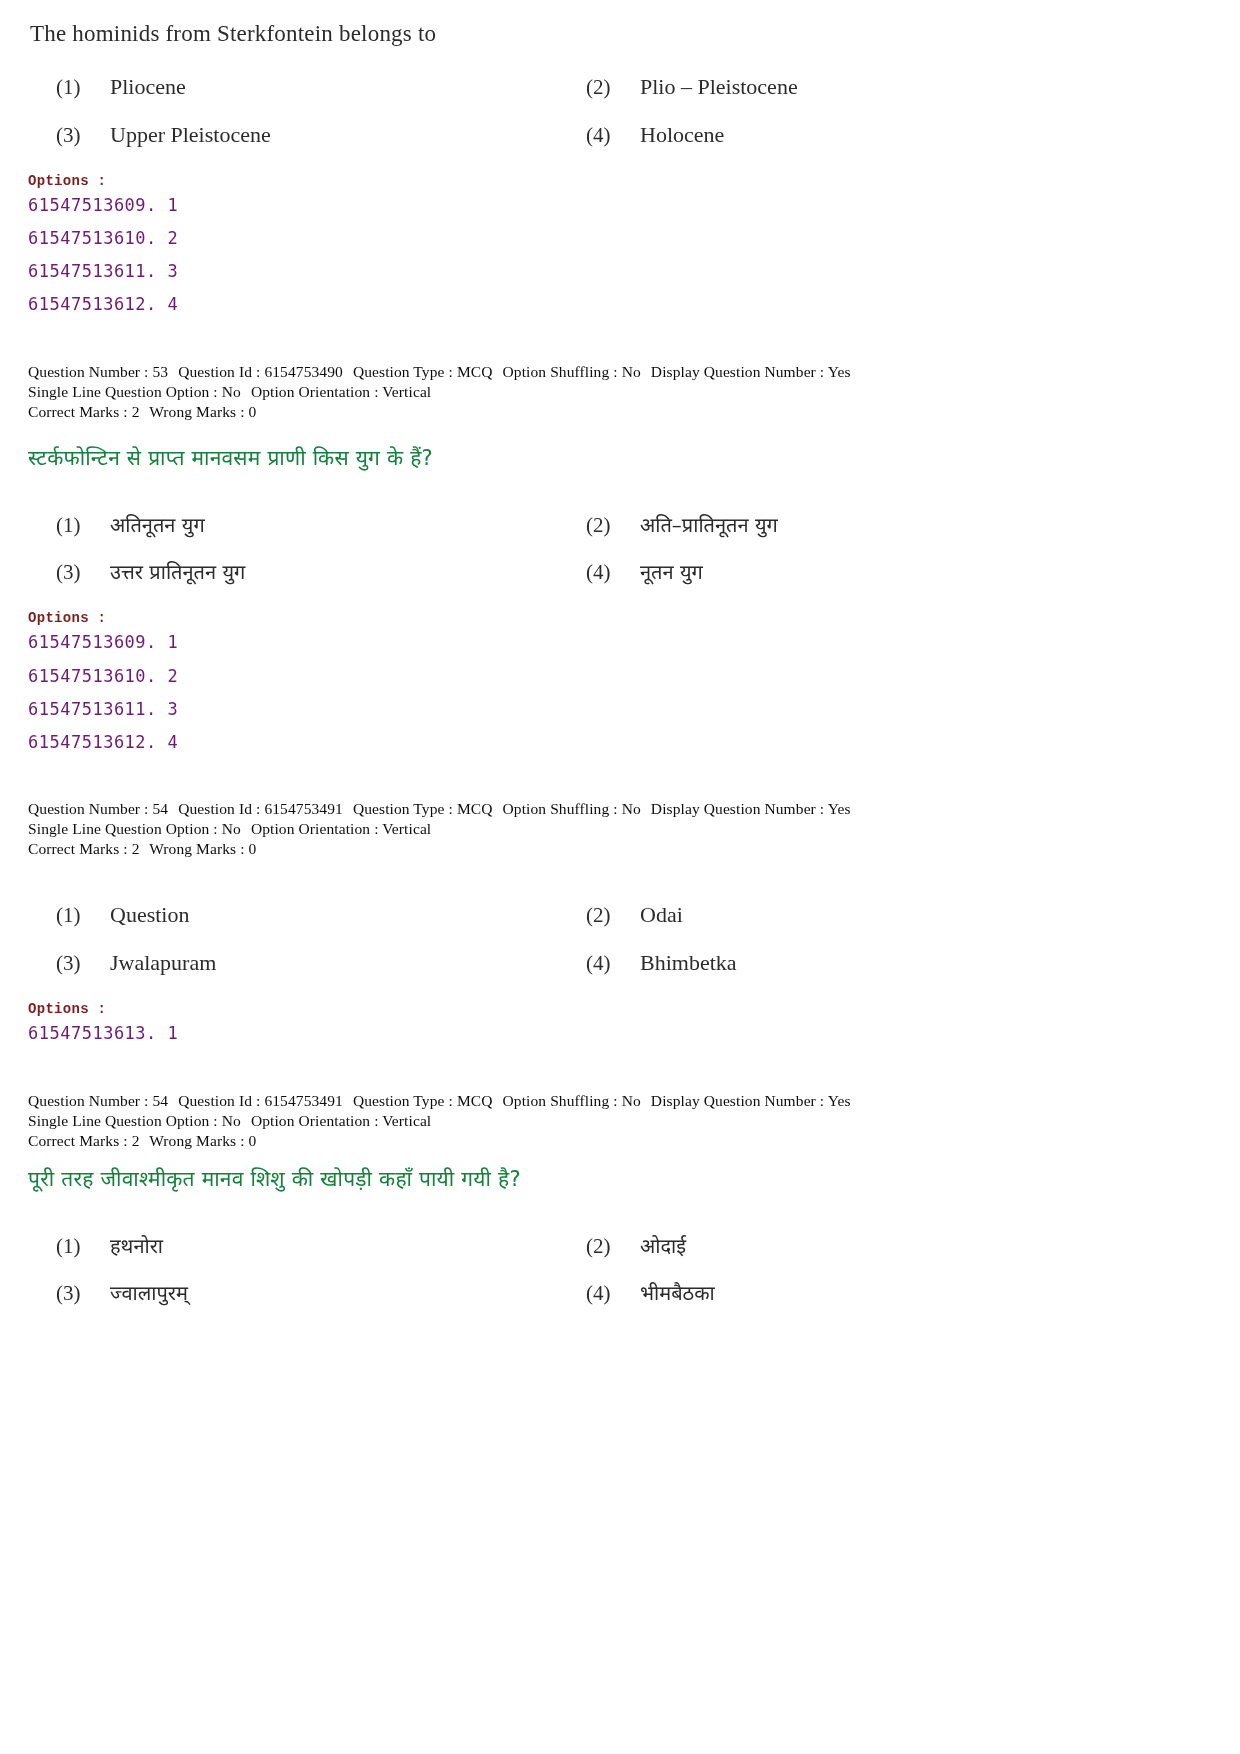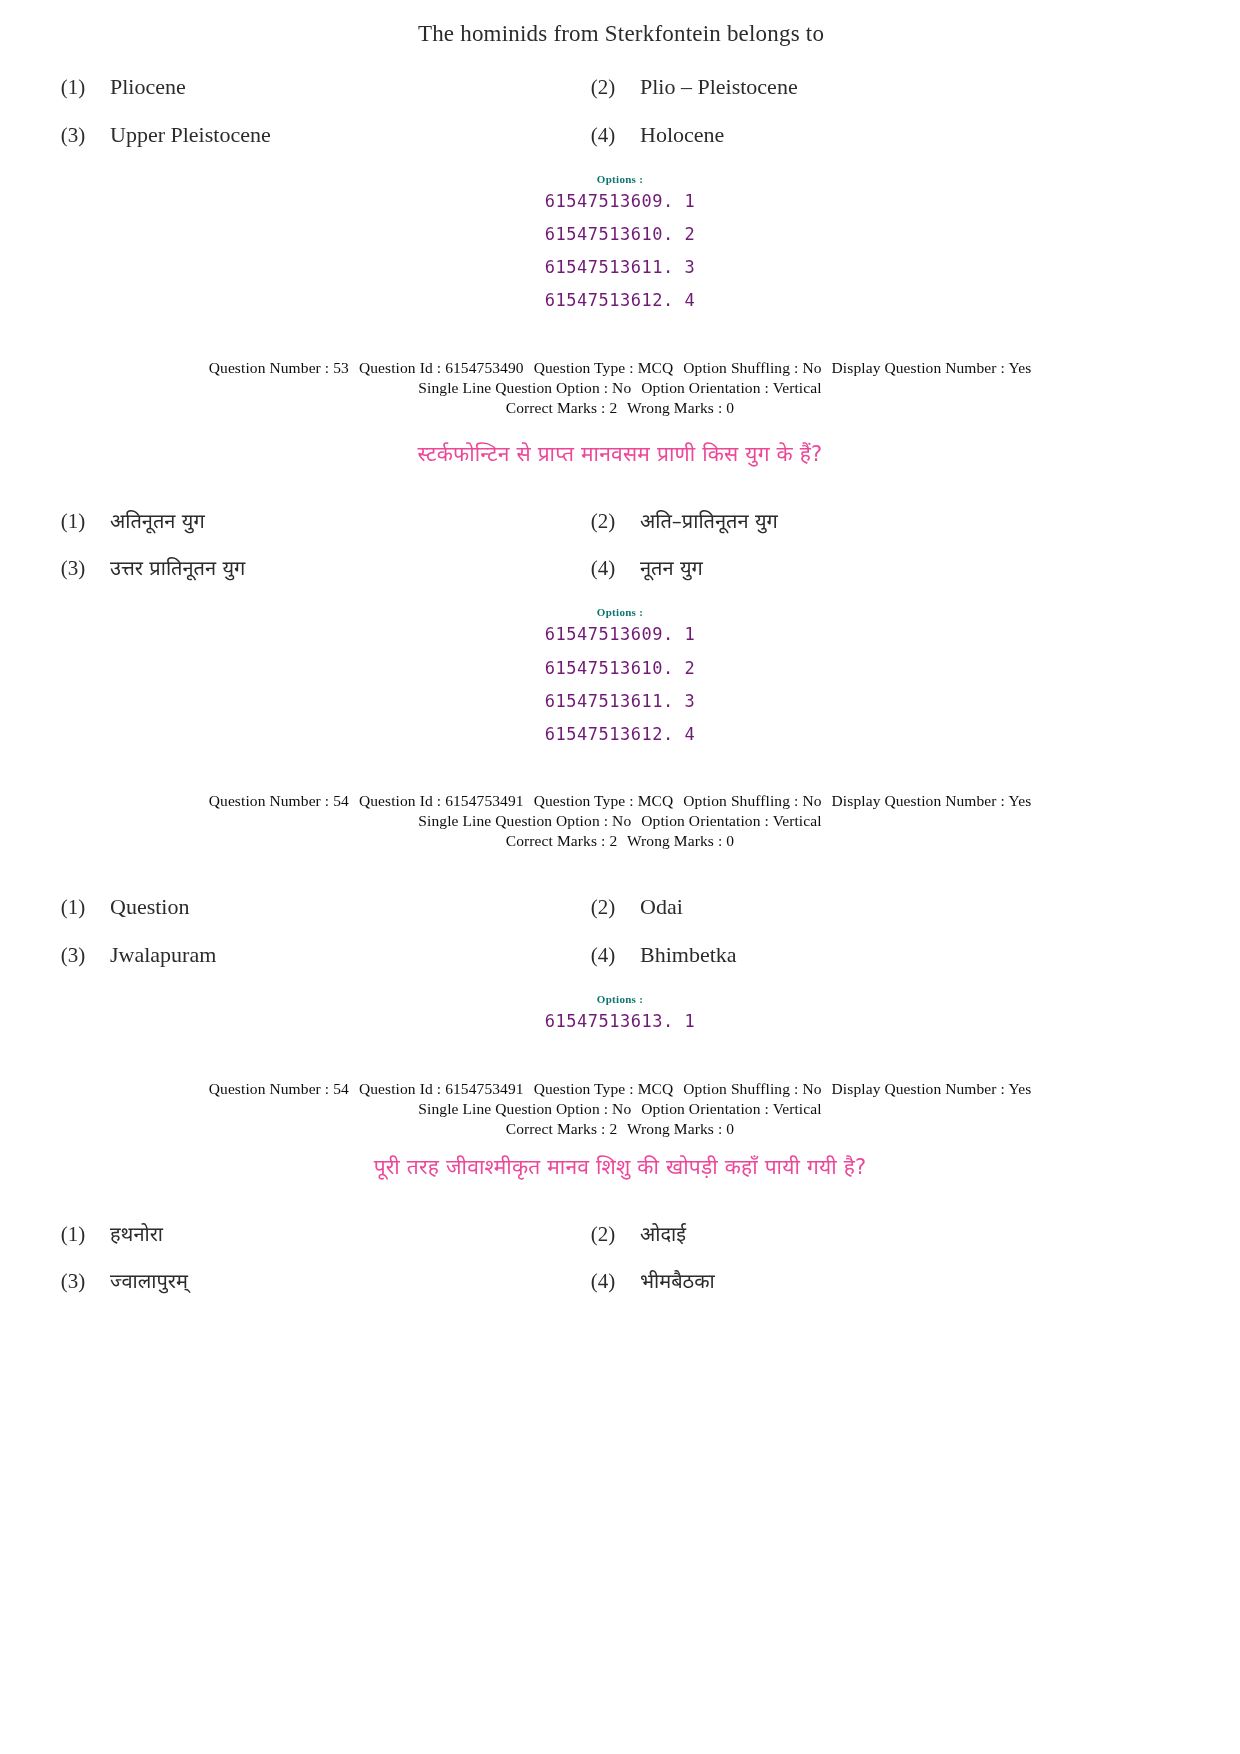--- a/index.html
+++ b/index.html
@@ -14,37 +14,36 @@
     color: #1a1a1a;
     position: relative;
     overflow: hidden;
   }
   .page {
     width: 1240px;
     height: 1232px;
     box-sizing: border-box;
     padding: 18px 28px 0 28px;
     position: relative;
-    text-align: center;
   }
 
   
   .stem {
     font-family: "Liberation Serif", "DejaVu Serif", serif;
     font-size: 23px;
     line-height: 1.35;
     color: #2b2b2b;
     letter-spacing: 0.2px;
   }
   .stem.eng-1 { padding-left: 2px; }
   .stem.eng-2 { padding-left: 10px; }
   .stem.hin   {
     font-family: "DejaVu Sans", sans-serif;
     font-size: 21px;
-    color: #ec4899;
+    color: #15803d;
   }
 
   
   .opt-grid {
     display: grid;
     grid-template-columns: 530px 1fr;
     row-gap: 0px;
   }
   .opt {
     display: flex;
@@ -62,24 +61,24 @@
     font-size: 21px;
   }
   .opt .txt { padding-left: 20px; }
 
   .opt.hin { font-family: "DejaVu Sans", sans-serif; font-size: 20px; }
   .opt.hin .num { font-family: "Liberation Serif", serif; font-size: 21px; }
 
   
   .options-block { margin-top: 14px; }
   .options-label {
-    font-family: Liberation Serif, serif;
+    font-family: Liberation Mono, monospace;
     font-weight: bold;
-    font-size: 11px;
-    color: #0f766e;
+    font-size: 14px;
+    color: #7f1d1d;
     letter-spacing: 0.3px;
   }
   .option-id {
     font-family: "DejaVu Sans Mono", "Liberation Mono", monospace;
     font-size: 17px;
     color: #701a75;
     line-height: 1.95;
     letter-spacing: 0.5px;
   }
 

